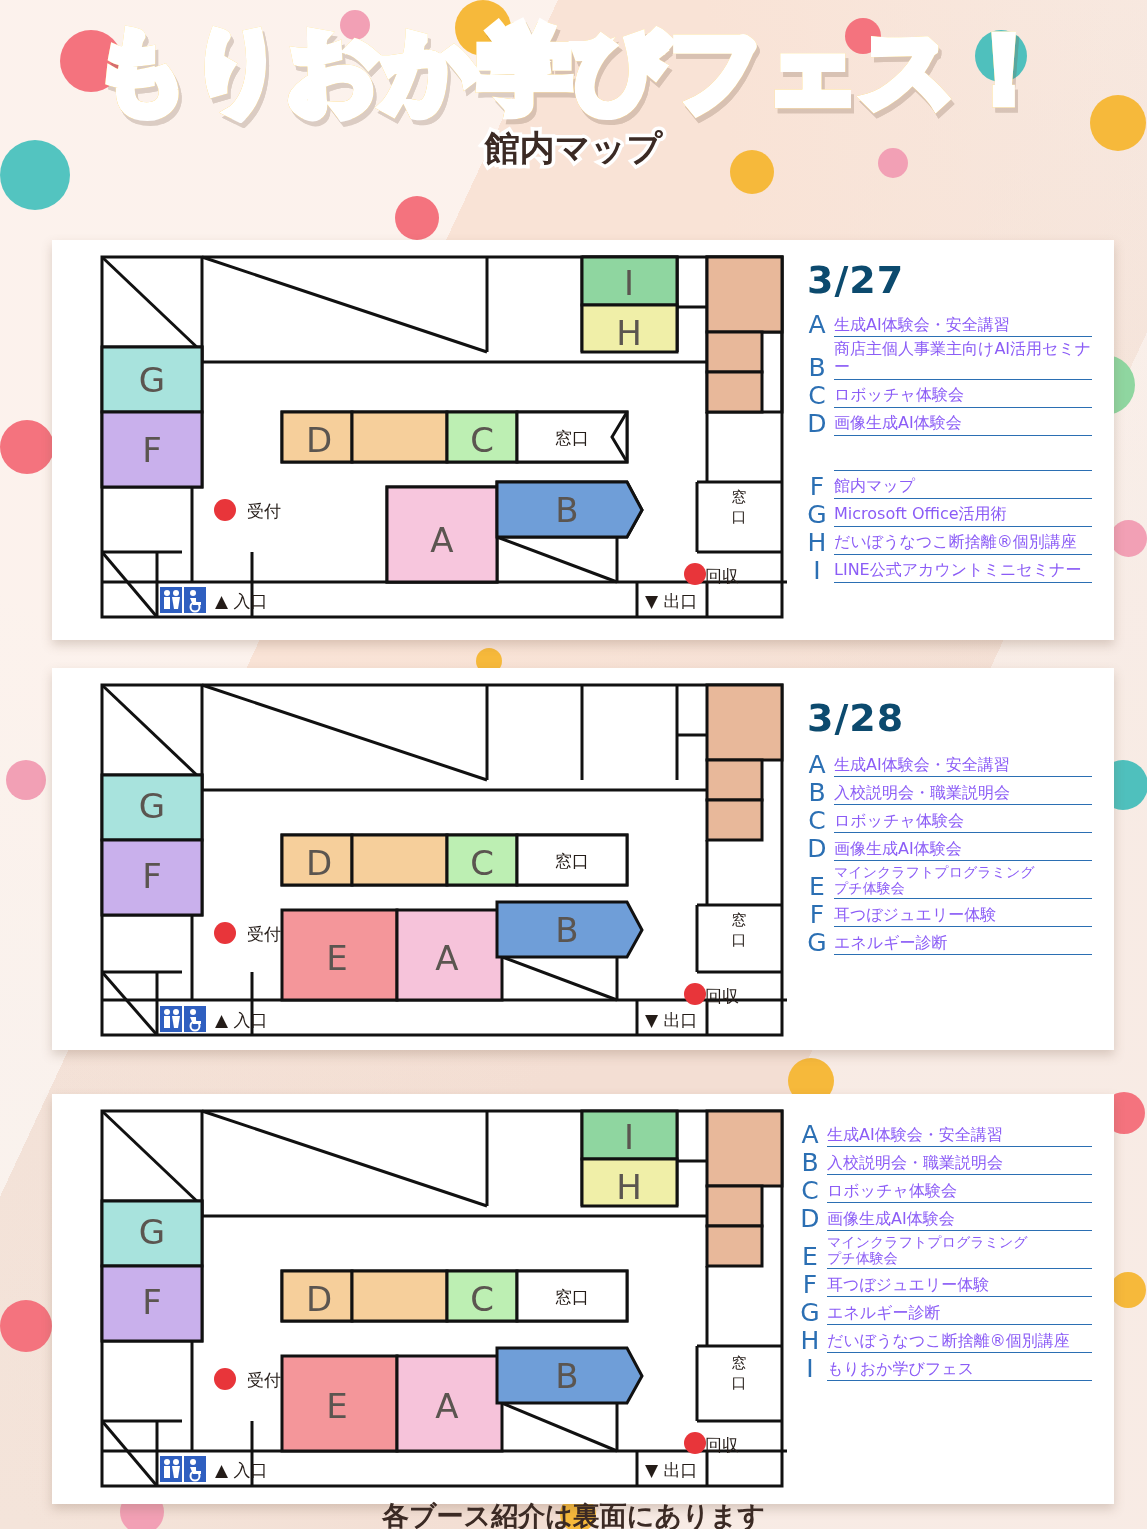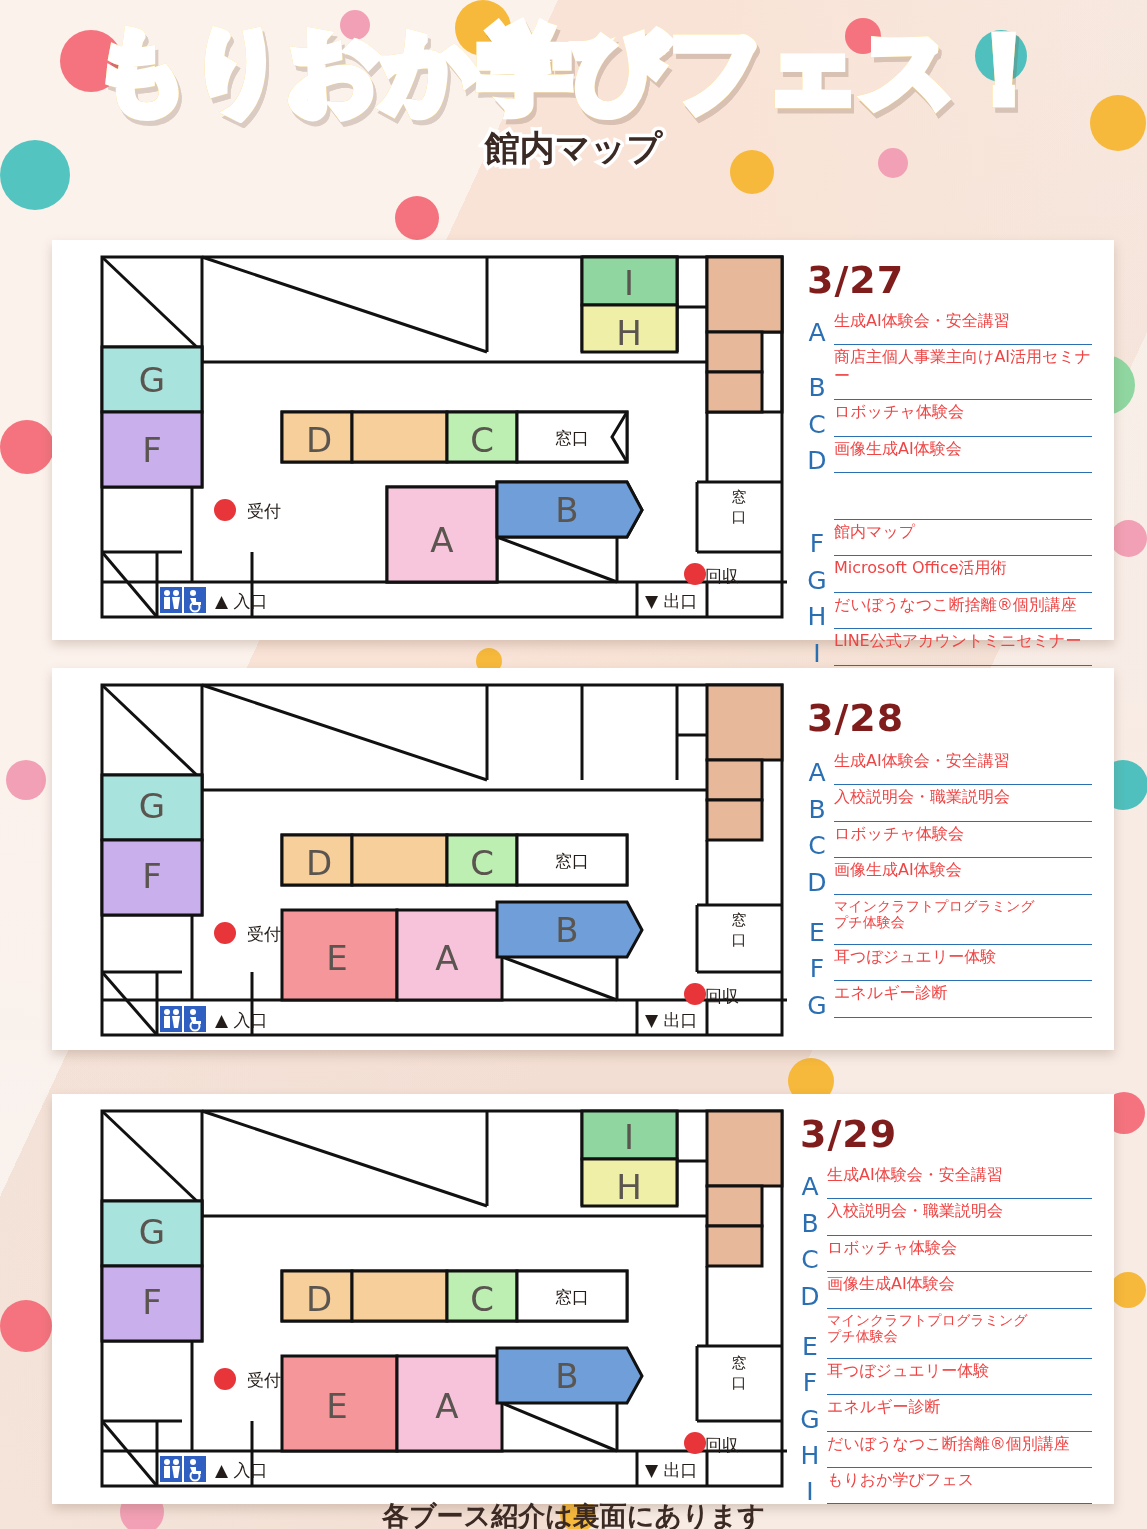--- a/index.html
+++ b/index.html
@@ -39,31 +39,31 @@
   .panel{
     position:absolute;left:52px;width:1062px;background:#ffffff;
     box-shadow:0 5px 10px rgba(120,90,70,.25);
   }
   #panel-0{top:240px;height:400px;}
   #panel-1{top:668px;height:382px;}
   #panel-2{top:1094px;height:410px;}
   .map-area{position:absolute;left:45px;top:12px;}
   .legend{position:absolute;}
   .date{
-    font-size:38px;font-weight:bold;color:#7f1d1d;letter-spacing:1px;
+    font-size:38px;font-weight:bold;color:#0c4a6e;letter-spacing:1px;
     font-family:"DejaVu Sans","Liberation Sans",sans-serif;
   }
   .leg-row{display:flex;align-items:flex-end;gap:7px;margin-top:3px;}
   .leg-letter{
     font-size:25px;color:#2b6fb3;font-weight:normal;width:20px;text-align:center;
     font-family:"DejaVu Sans","Liberation Sans",sans-serif;line-height:1;
   }
   .leg-text{
-    flex:1;border-bottom:1.5px solid #2b6fb3;font-size:16px;color:#ef4444;
-    padding-bottom:14px;line-height:1.15;white-space:pre-line;
+    flex:1;border-bottom:1.5px solid #2b6fb3;font-size:16px;color:#8b5cf6;
+    padding-bottom:2px;line-height:1.15;white-space:pre-line;
     font-family:"DejaVu Sans","Liberation Sans",sans-serif;
   }
   .leg-row.blank .leg-text{border-bottom:1.5px solid #2b6fb3;min-height:18px;}
   
   svg text{font-family:"DejaVu Sans","Liberation Sans",sans-serif;}
   .rm-letter{font-size:34px;fill:#5b5550;}
   .jp{font-size:17px;fill:#241c18;}
   .jp-sm{font-size:15px;fill:#241c18;}
   .foot{
     position:absolute;left:0;top:1498px;width:1147px;text-align:center;
@@ -447,21 +447,20 @@
       </g>
       <g>
         <rect x="87" y="350" width="22" height="26" fill="#2f5fc0"></rect>
         <circle cx="96" cy="356" r="3" fill="#fff"></circle>
         <path d="M93 361 h6 v4 h5 v3 h-8 z" fill="#fff"></path>
         <circle cx="98" cy="370" r="4.5" fill="none" stroke="#fff" stroke-width="2"></circle>
       </g>
     </svg>
   </div>
   <div class="legend" style="left:748px;top:18px;width:292px;">
-    <div class="date">3/29</div>
     <div style="margin-top:10px;">
       <div class="leg-row">
           <span class="leg-letter">A</span>
           <span class="leg-text">生成AI体験会・安全講習</span>
         </div>
       <div class="leg-row">
           <span class="leg-letter">B</span>
           <span class="leg-text">入校説明会・職業説明会</span>
         </div>
       <div class="leg-row">

